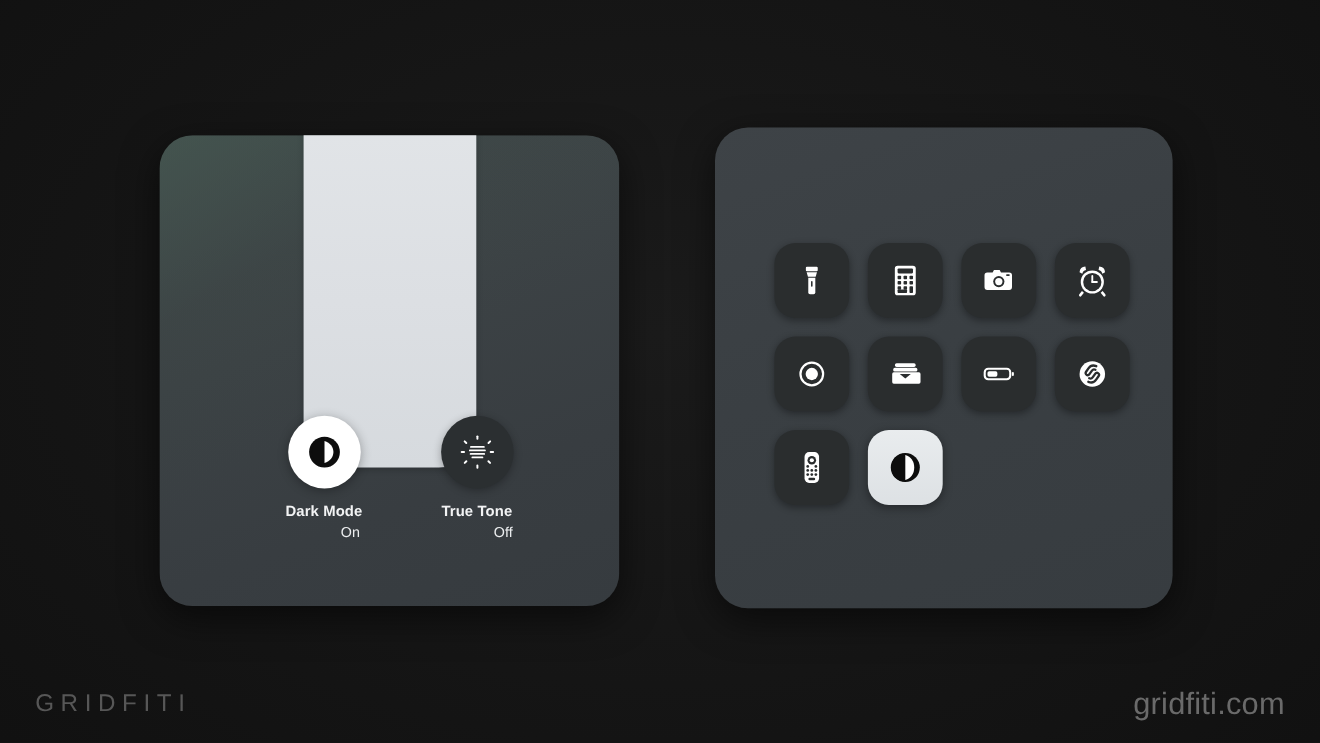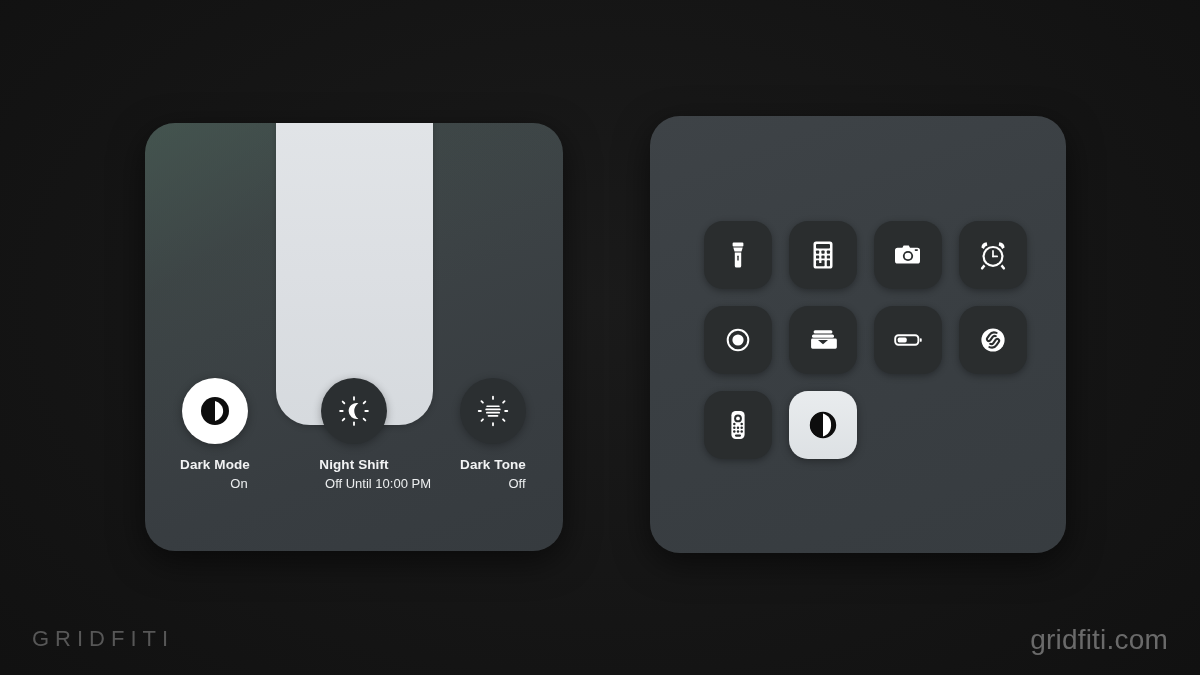--- a/index.html
+++ b/index.html
@@ -34,21 +34,21 @@
     position:absolute;
     left:131px; top:-34px;
     width:157px; height:336px;
     background:linear-gradient(180deg,#e2e5e8 0%, #dcdfe3 55%, #d6dade 100%);
     border-radius:34px;
     box-shadow:0 2px 6px rgba(0,0,0,0.18);
   }
 
   #toggle-row {
     position:absolute;
-    left:0; top:255px;
+    left:10px; top:255px;
     width:100%;
     display:flex;
     justify-content:center;
     align-items:flex-end;
   }
   .toggle-cell {
     width:139px;
     display:flex;
     flex-direction:column;
     align-items:center;
@@ -158,41 +158,20 @@
               <path d="M17 5.5 L17 28.5
                        C10.6 28.5 5.6 23.4 5.6 17
                        C5.6 10.6 10.6 5.5 17 5.5 Z" fill="#0d0d0d"></path>
             </svg>
           </span>
         </div>
         <div class="toggle-title">Dark Mode</div>
         <div class="toggle-state">On</div>
       </div>
 
-      <div class="toggle-cell">
-        <div class="toggle-circle">
-          <span>
-            <svg width="32" height="32" viewBox="0 0 32 32">
-              <g fill="#ffffff">
-                <rect x="15.1" y="1.2" width="1.8" height="4.4" rx="0.9"></rect>
-                <rect x="15.1" y="26.4" width="1.8" height="4.4" rx="0.9"></rect>
-                <rect x="1.2" y="15.1" width="4.4" height="1.8" rx="0.9"></rect>
-                <rect x="26.4" y="15.1" width="4.4" height="1.8" rx="0.9"></rect>
-                <rect x="4.6" y="5.3" width="1.8" height="4.2" rx="0.9" transform="rotate(-45 5.5 7.4)"></rect>
-                <rect x="25.6" y="22.5" width="1.8" height="4.2" rx="0.9" transform="rotate(-45 26.5 24.6)"></rect>
-                <rect x="4.6" y="22.5" width="1.8" height="4.2" rx="0.9" transform="rotate(45 5.5 24.6)"></rect>
-                <rect x="25.6" y="5.3" width="1.8" height="4.2" rx="0.9" transform="rotate(45 26.5 7.4)"></rect>
-                <path d="M20.4 8.2 A8 8 0 1 0 20.4 23.8 A9.4 9.4 0 0 1 20.4 8.2 Z"></path>
-              </g>
-            </svg>
-          </span>
-        </div>
-        <div class="toggle-title">Night Shift</div>
-        <div class="toggle-state">Off Until 10:00 PM</div>
-      </div>
 
       <div class="toggle-cell">
         <div class="toggle-circle">
           <span>
             <svg width="32" height="32" viewBox="0 0 32 32">
               <g fill="#ffffff">
                 <rect x="15.1" y="0.8" width="1.8" height="4.0" rx="0.9"></rect>
                 <rect x="15.1" y="27.2" width="1.8" height="4.0" rx="0.9"></rect>
                 <rect x="0.8" y="15.1" width="4.0" height="1.8" rx="0.9"></rect>
                 <rect x="27.2" y="15.1" width="4.0" height="1.8" rx="0.9"></rect>
@@ -201,21 +180,21 @@
                 <rect x="4.3" y="23.1" width="1.8" height="3.9" rx="0.9" transform="rotate(45 5.2 25.1)"></rect>
                 <rect x="25.9" y="5.0" width="1.8" height="3.9" rx="0.9" transform="rotate(45 26.8 7.0)"></rect>
                 <rect x="9.3" y="10.4" width="13.4" height="1.7" rx="0.85"></rect>
                 <rect x="8.3" y="13.6" width="15.4" height="1.7" rx="0.85"></rect>
                 <rect x="9.0" y="16.8" width="14.0" height="1.7" rx="0.85"></rect>
                 <rect x="10.6" y="20.0" width="10.8" height="1.7" rx="0.85"></rect>
               </g>
             </svg>
           </span>
         </div>
-        <div class="toggle-title">Dark Tone</div>
+        <div class="toggle-title">True Tone</div>
         <div class="toggle-state">Off</div>
       </div>
 
     </div>
   </div>
 
   <div id="right-panel">
     <div id="icon-grid">
 
       <div class="grid-cell">

